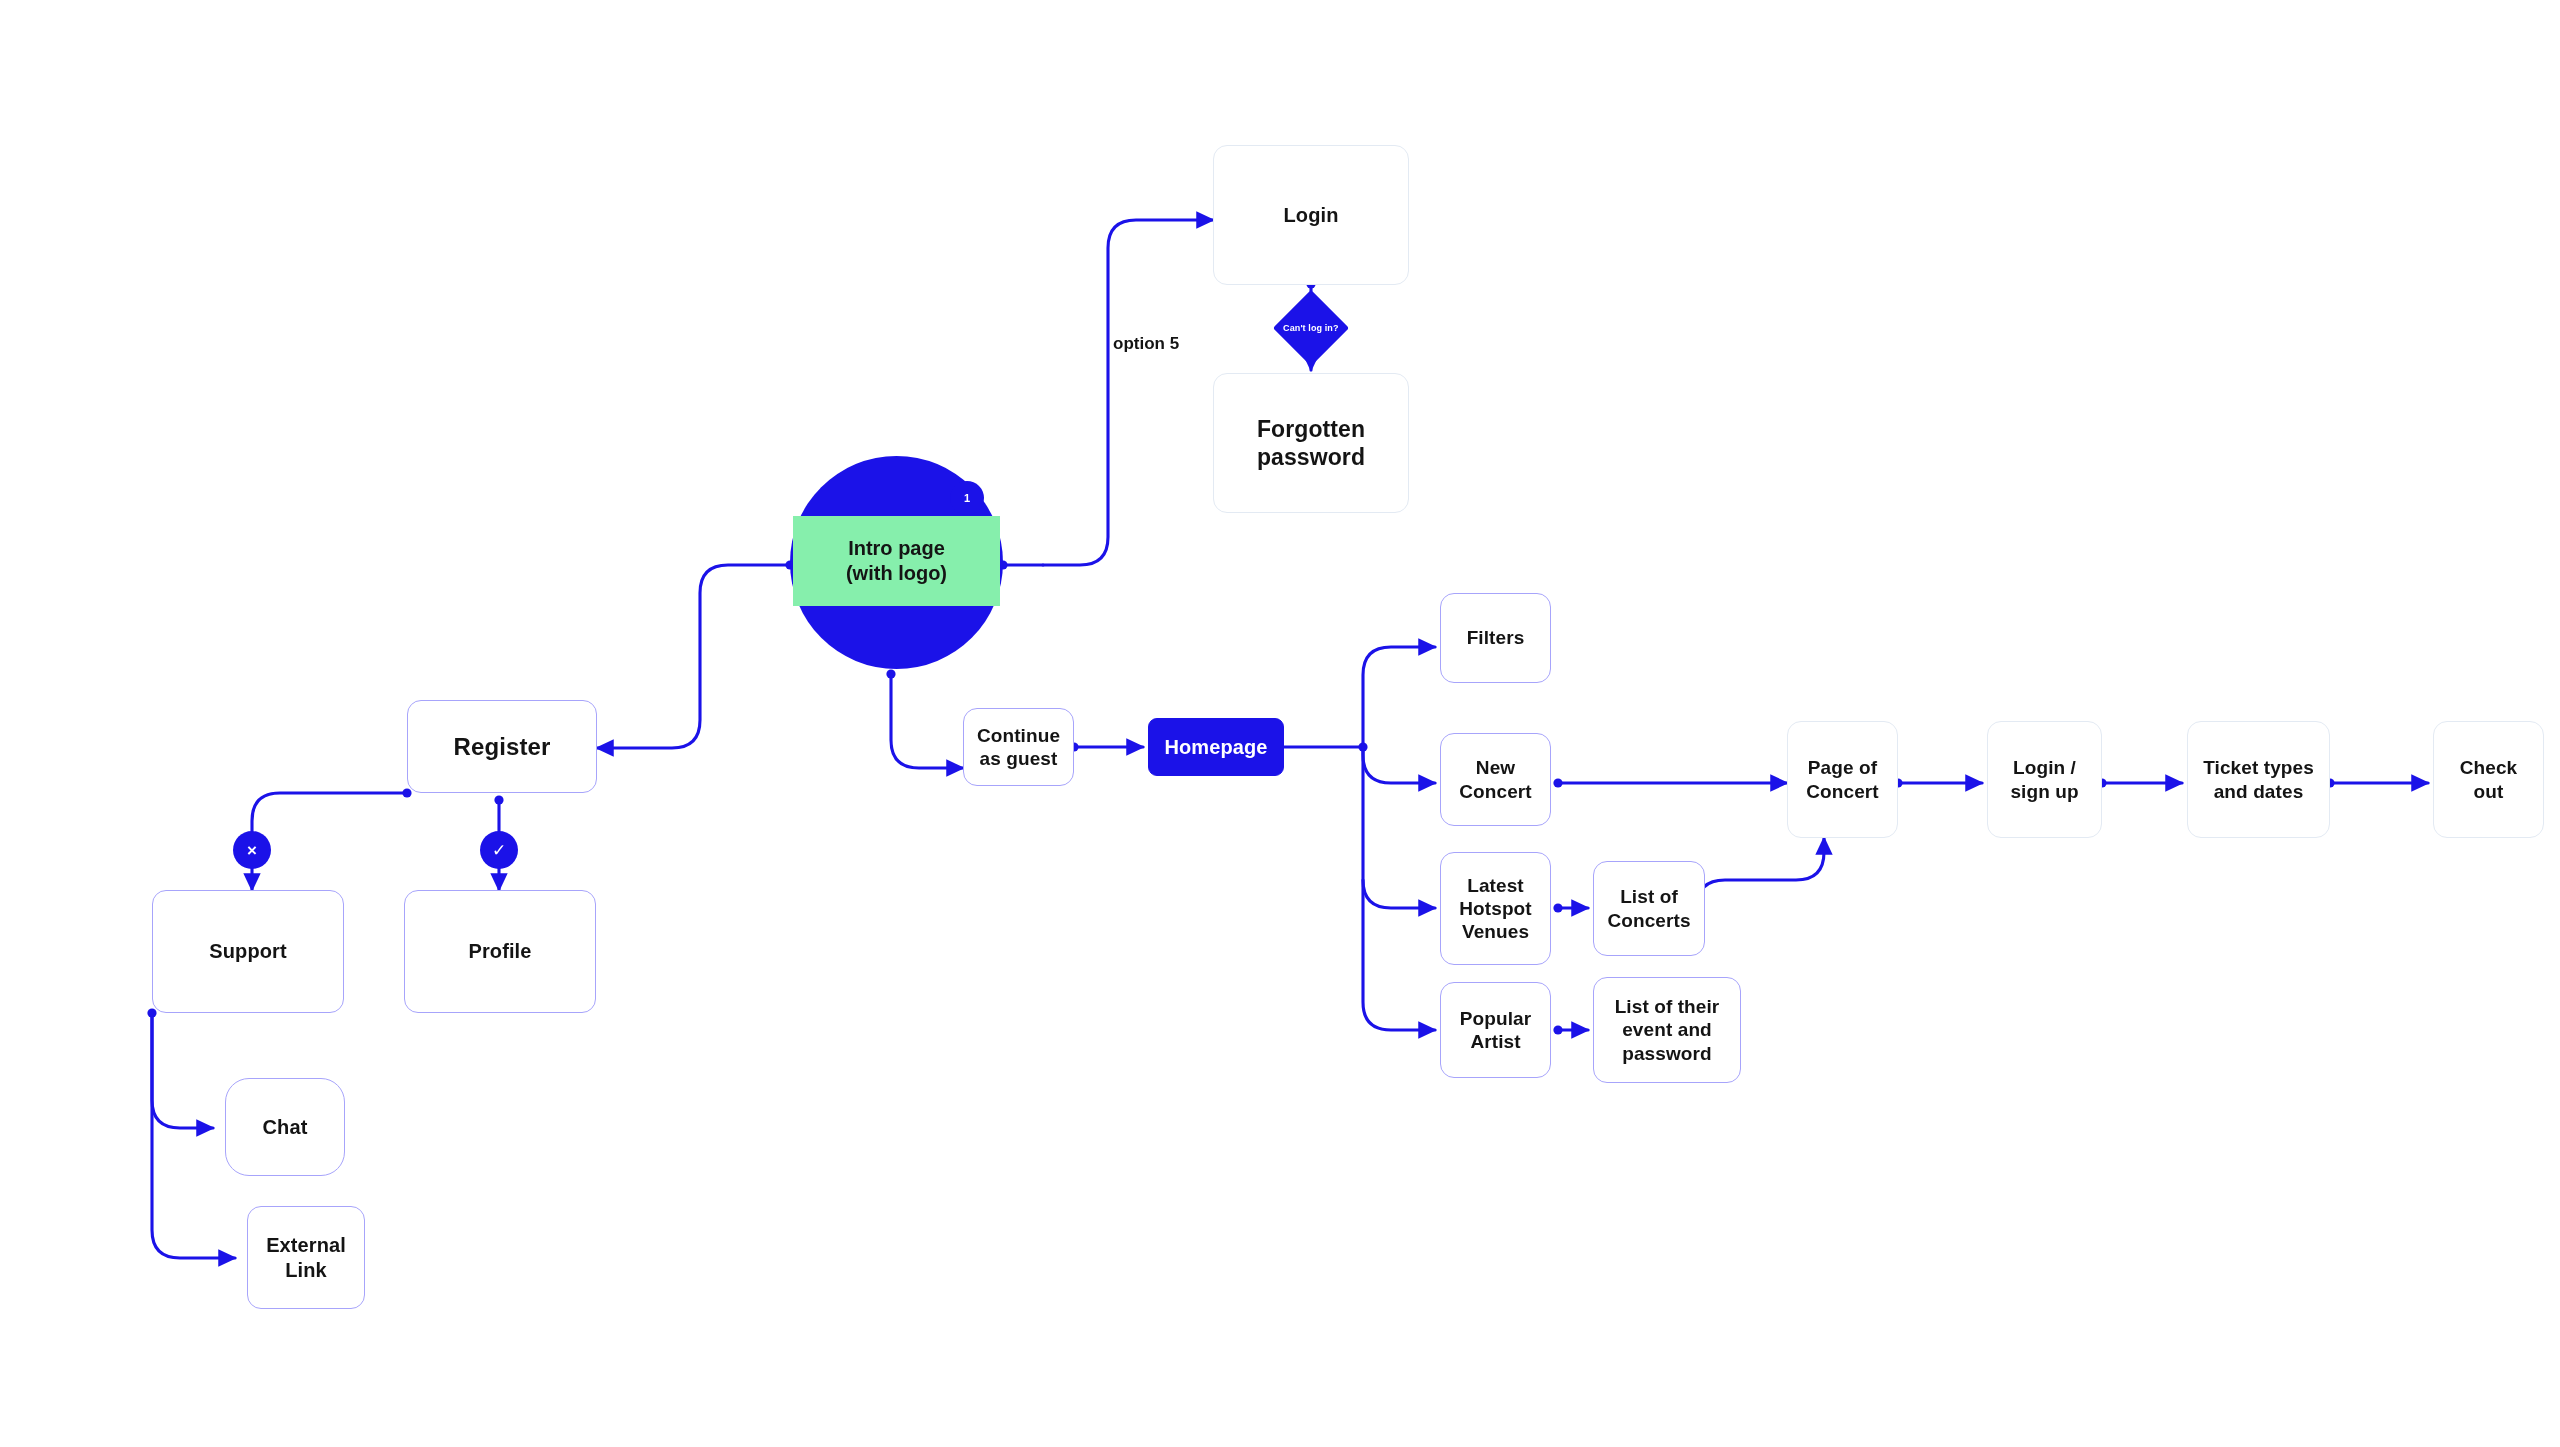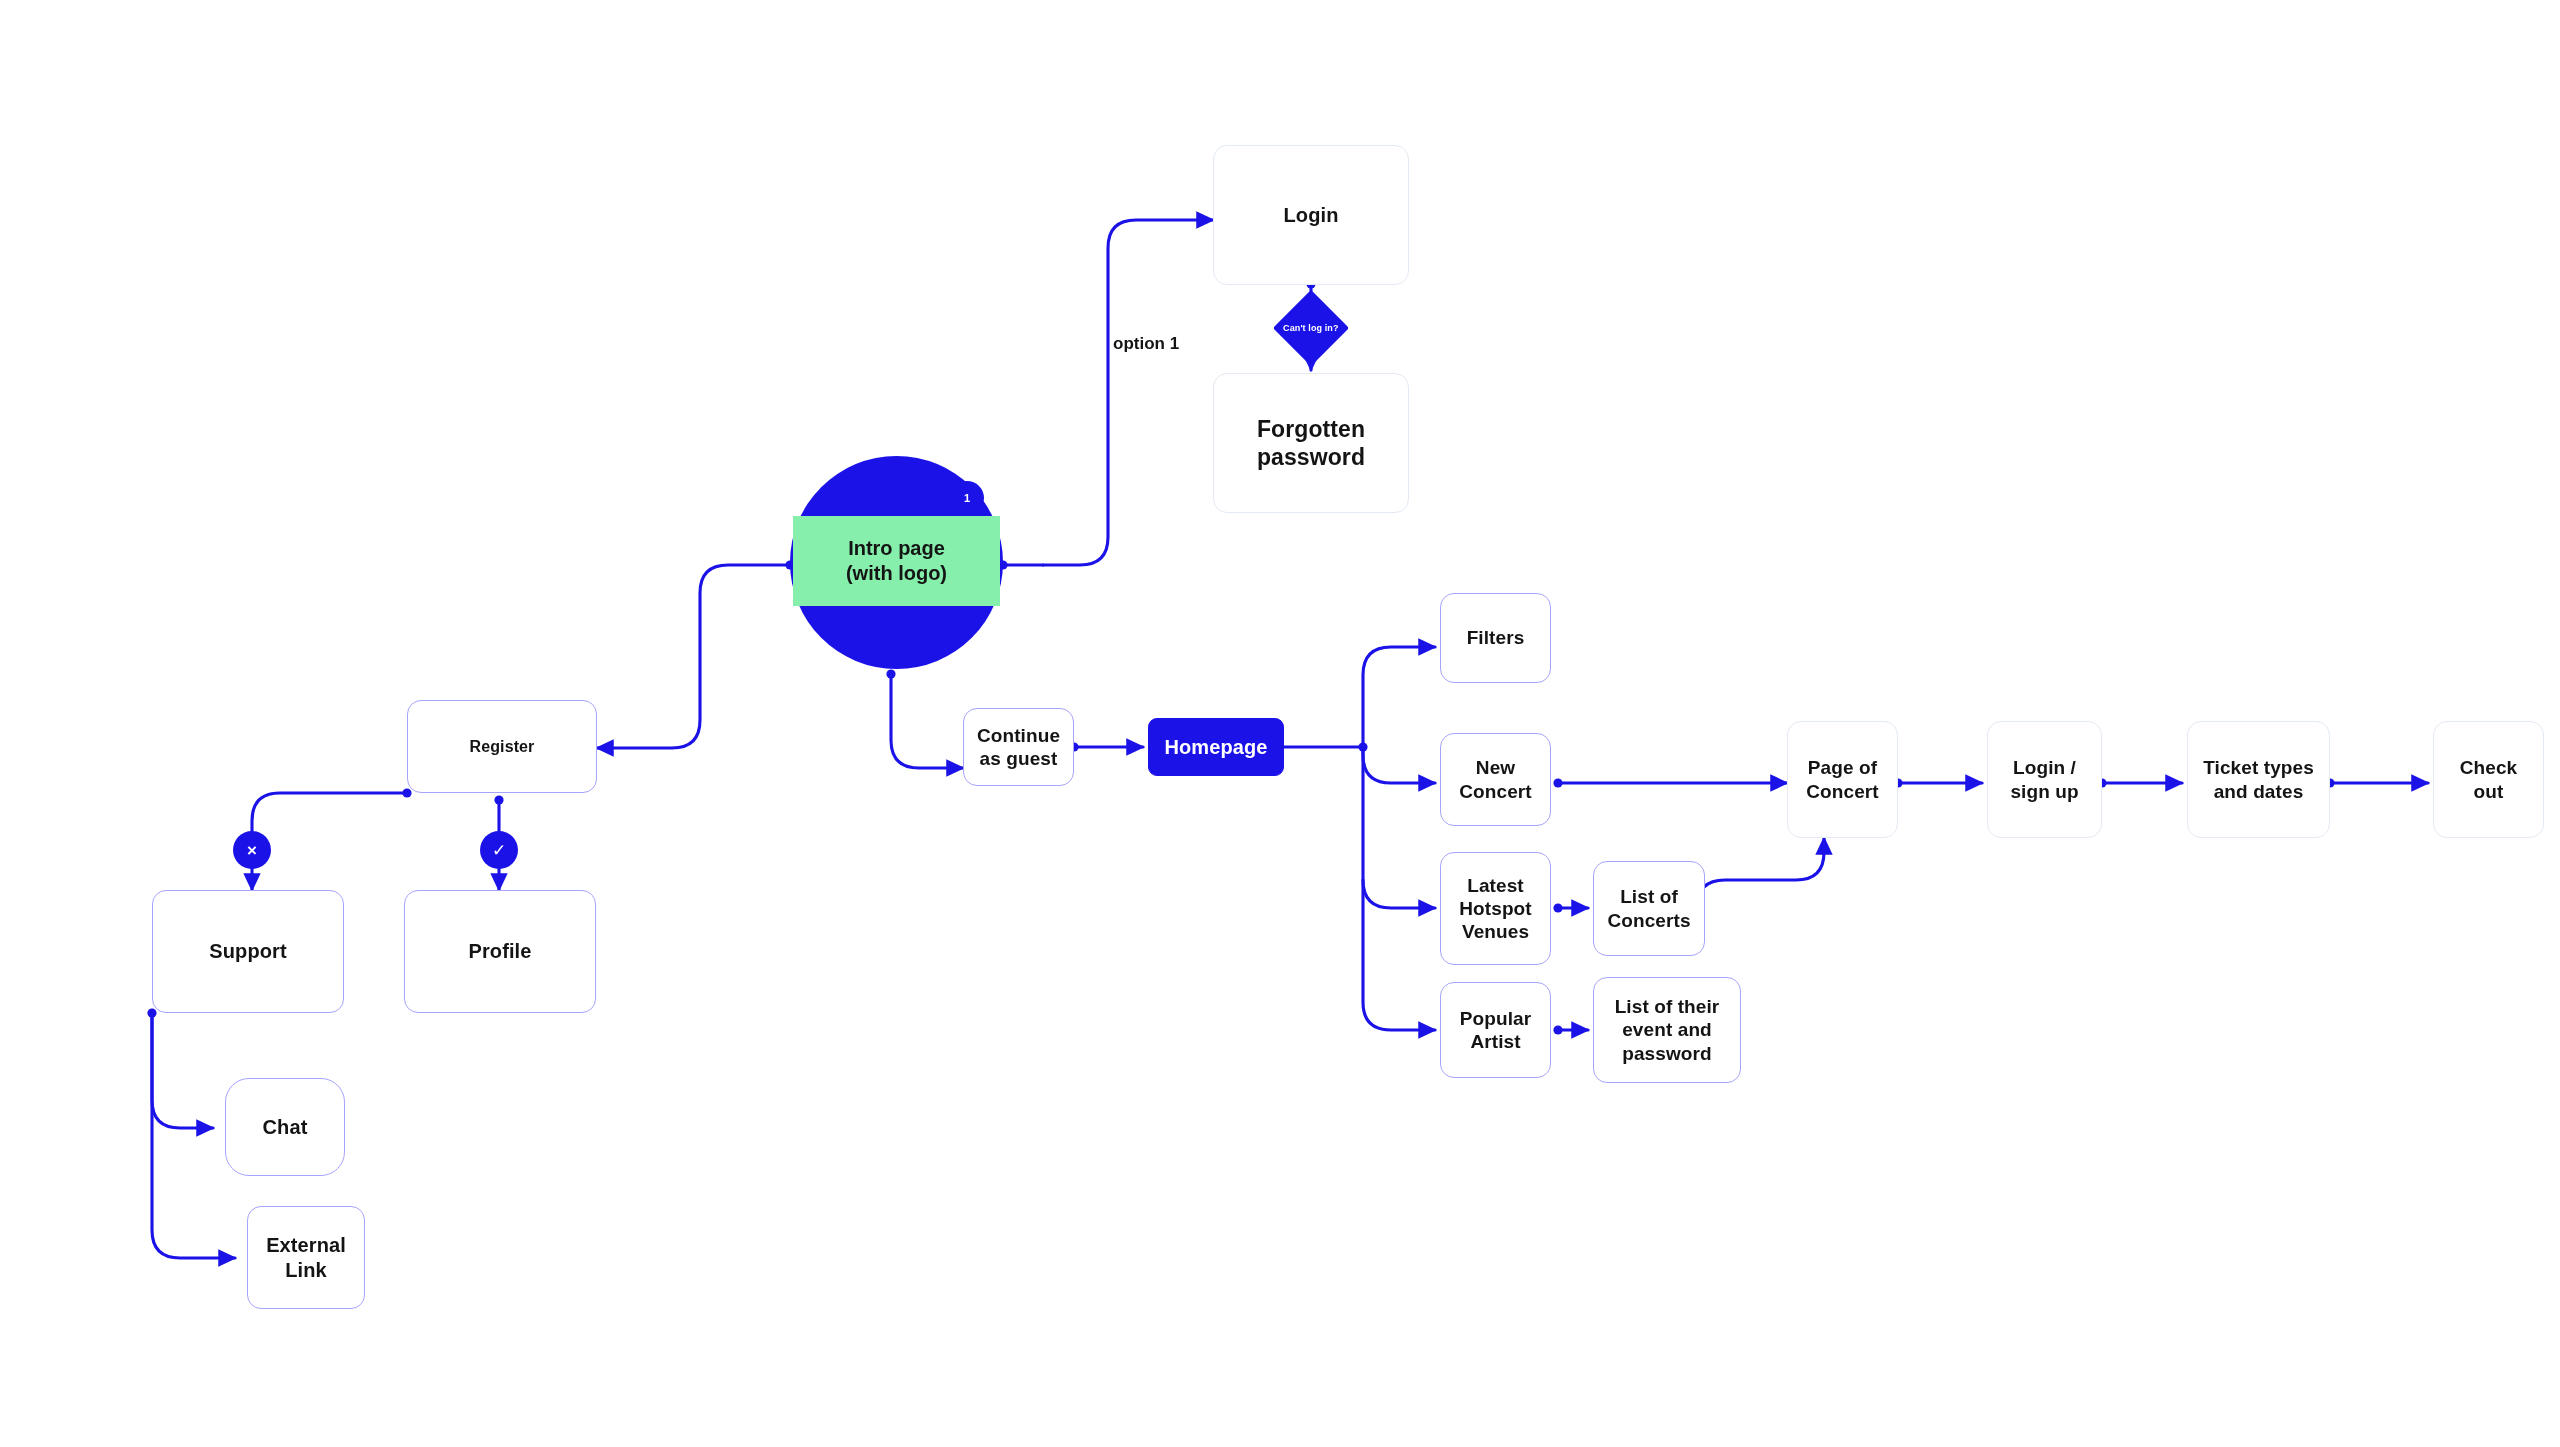--- a/index.html
+++ b/index.html
@@ -141,34 +141,34 @@
 
   <div class="diamond" style="left:1284px;top:301px;width:54px;height:54px;">
     <span>Can't log in?</span>
   </div>
 
   <div class="node slate" style="left:1213px;top:373px;width:196px;height:140px;font-size:23px;flex-direction:column;">
     <span>Forgotten</span>
     <span>password</span>
   </div>
 
-  <div class="edgeLabel" style="left:1113px;top:334px;">option 1</div>
+  <div class="edgeLabel" style="left:1113px;top:334px;">option 5</div>
 
   <div class="introWrap" style="left:790px;top:456px;width:213px;height:218px;">
     <div class="introCircle" style="width:213px;height:213px;"></div>
     <div class="introBand" style="left:3px;top:60px;width:207px;height:90px;font-size:20px;flex-direction:column;">
       <span>Intro page</span>
       <span>(with logo)</span>
     </div>
     <div class="introBadge" style="left:160px;top:25px;width:34px;height:34px;">
       <span>1</span>
     </div>
   </div>
 
-  <div class="node violet" style="left:407px;top:700px;width:190px;height:93px;font-size:16px;">
+  <div class="node violet" style="left:407px;top:700px;width:190px;height:93px;font-size:24px;">
     <span>Register</span>
   </div>
 
   <div class="badgeCircle" style="left:233px;top:831px;width:38px;height:38px;">
     <span>×</span>
   </div>
   <div class="badgeCircle" style="left:480px;top:831px;width:38px;height:38px;">
     <span>✓</span>
   </div>
 

